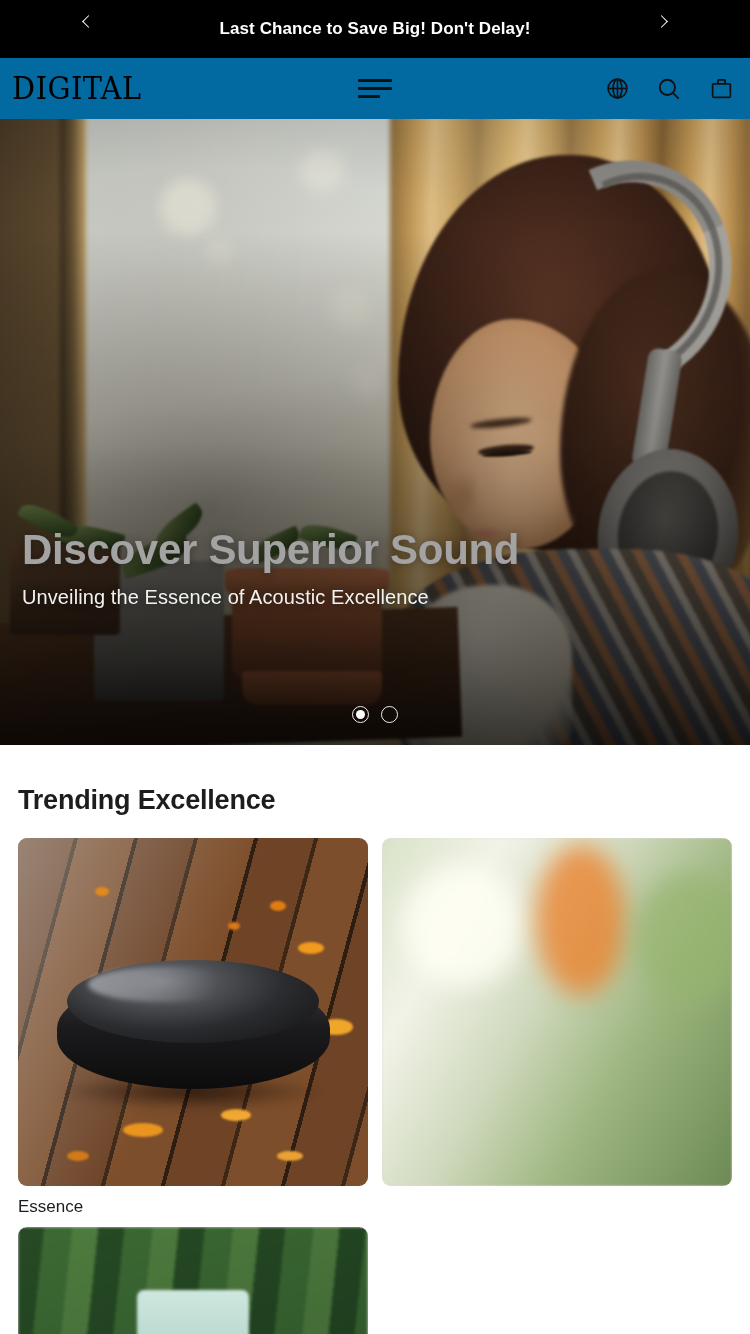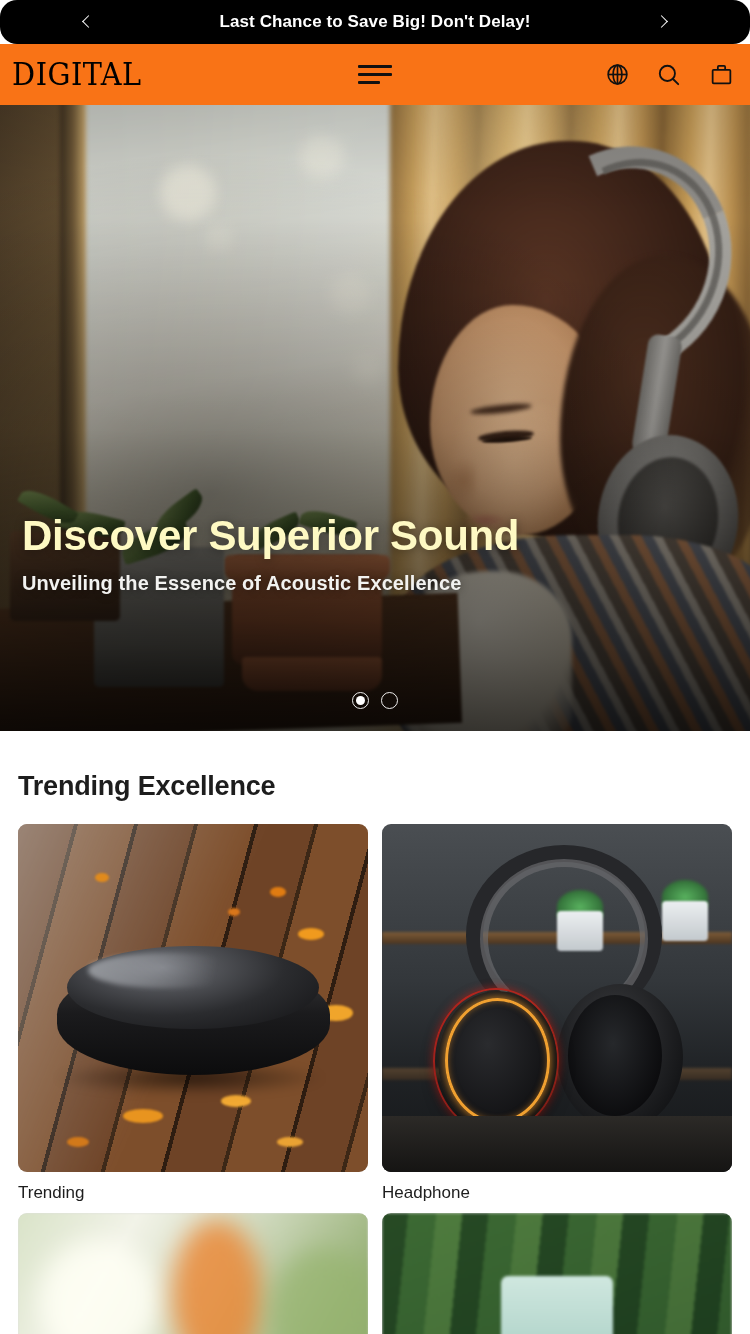--- a/index.html
+++ b/index.html
@@ -7,41 +7,40 @@
   body {
     font-family:"Liberation Sans", sans-serif;
     background:#ffffff;
     overflow:hidden;
     -webkit-font-smoothing:antialiased;
   }
   .screen { width:750px; height:1334px; position:relative; overflow:hidden; }
 
   
   .announce {
-    height:44px; background:#000; color:#fff;
+    height:58px; background:#000; color:#fff;
     display:flex; align-items:center; justify-content:center;
     position:relative;
-    border-radius:17px;
   }
   .announce-text { font-size:17px; font-weight:700; letter-spacing:.1px; }
   .announce-arrow {
     position:absolute; top:0; height:42px; width:46px;
     display:flex; align-items:center; justify-content:center;
     color:#fff; cursor:pointer;
   }
   .announce-arrow.prev { left:64px; }
   .announce-arrow.next { right:64px; }
   .chev { width:9px; height:9px; border-style:solid; border-color:#fff;
           border-width:0 1.6px 1.6px 0; }
   .chev.left  { transform:rotate(135deg); margin-left:3px; }
   .chev.right { transform:rotate(-45deg); margin-right:3px; }
 
   
   .header {
-    height:61px; background:#f97316; display:flex; align-items:center;
+    height:61px; background:#0369a1; display:flex; align-items:center;
     padding:12px 14px; position:relative;
   }
   .logo {
     font-family:"DejaVu Serif", serif;
     font-size:31px; letter-spacing:.5px; color:#000;
     line-height:1; font-weight:400; transform:scaleX(1.03);
     font-stretch:condensed;
   }
   .burger {
     position:absolute; left:50%; transform:translateX(-50%);
@@ -221,25 +220,25 @@
     border-radius:60% 8% 60% 8%; filter:blur(1.3px);
   }
   .hero-vignette {
     position:absolute; inset:0;
     background:
       linear-gradient(180deg,rgba(0,0,0,.12) 0%,rgba(0,0,0,0) 18%,rgba(0,0,0,.10) 52%,rgba(0,0,0,.55) 88%,rgba(0,0,0,.72) 100%),
       radial-gradient(ellipse at 28% 62%,rgba(0,0,0,.42),rgba(0,0,0,0) 62%);
   }
   .hero-content { position:absolute; left:22px; bottom:136px; }
   .hero-title {
-    font-size:42px; font-weight:700; color:#fef9c3; letter-spacing:-.3px;
+    font-size:42px; font-weight:700; color:#a3a3a3; letter-spacing:-.3px;
     line-height:1.05; text-shadow:0 1px 10px rgba(0,0,0,.35);
   }
   .hero-sub {
-    margin-top:14px; font-size:20px; font-weight:700; color:#f2f2f0;
+    margin-top:14px; font-size:20px; font-weight:400; color:#f2f2f0;
     letter-spacing:.1px; text-shadow:0 1px 8px rgba(0,0,0,.4);
   }
   .shop-btn {
     margin-top:25px; display:inline-flex; align-items:center; justify-content:center;
     width:178px; height:54px; background:#fff; color:#3b3b3b;
     border-radius:30px; font-size:17px; font-weight:500; letter-spacing:2.2px;
     cursor:pointer; border:none;
   }
   .dots {
     position:absolute; left:50%; transform:translateX(-50%); bottom:22px;
@@ -495,44 +494,23 @@
             <div class="crumb" style="left:30%;top:82%;width:40px;height:14px;background:#e8941f;"></div>
             <div class="crumb" style="left:58%;top:78%;width:30px;height:12px;background:#f2a933;"></div>
             <div class="crumb" style="left:14%;top:90%;width:22px;height:10px;background:#d2791a;"></div>
             <div class="crumb" style="left:74%;top:90%;width:26px;height:10px;background:#eaa233;"></div>
             <div class="vac-shadow"></div>
             <div class="vac-body"></div>
             <div class="vac-top"></div>
             <div class="vac-gloss"></div>
           </div>
         </div>
-        <div class="card-label">Trending</div>
+        <div class="card-label">Essence</div>
       </div>
 
-      <div class="card">
-        <div class="card-img">
-          <div class="art-hp">
-            <div class="shelf" style="top:31%;"></div>
-            <div class="shelf" style="top:70%;opacity:.55;"></div>
-            <div class="plant-top" style="left:50%;top:19%;"></div>
-            <div class="plant-pot" style="left:50%;top:25%;"></div>
-            <div class="plant-top" style="left:80%;top:16%;"></div>
-            <div class="plant-pot" style="left:80%;top:22%;"></div>
-            <div class="hpc-band"></div>
-            <div class="hpc-band-in"></div>
-            <div class="hpc-cupR"></div>
-            <div class="hpc-padR"></div>
-            <div class="hpc-ringL2"></div>
-            <div class="hpc-cupL"></div>
-            <div class="hpc-ringL"></div>
-            <div class="hpc-desk"></div>
-          </div>
-        </div>
-        <div class="card-label">Headphone</div>
-      </div>
 
       <div class="card">
         <div class="card-img">
           <div class="art-bokeh">
             <div class="blob" style="left:6%;top:8%;width:120px;height:120px;background:rgba(255,255,245,.85);"></div>
             <div class="blob" style="left:44%;top:2%;width:90px;height:150px;background:rgba(236,126,38,.75);"></div>
             <div class="blob" style="left:72%;top:10%;width:110px;height:130px;background:rgba(150,180,110,.7);"></div>
 
           </div>
         </div>

